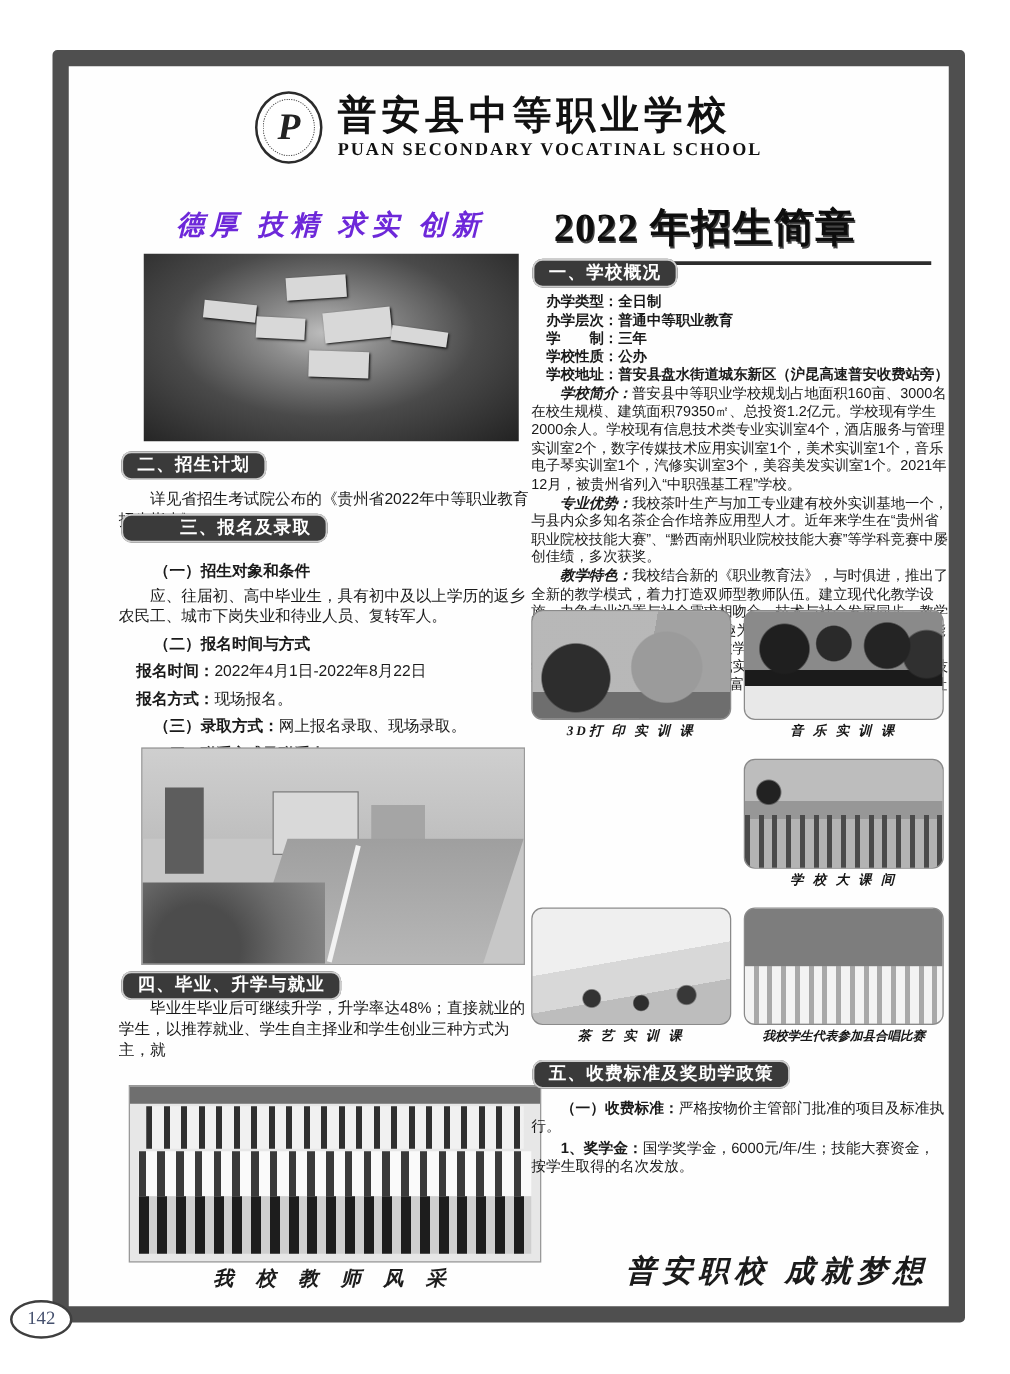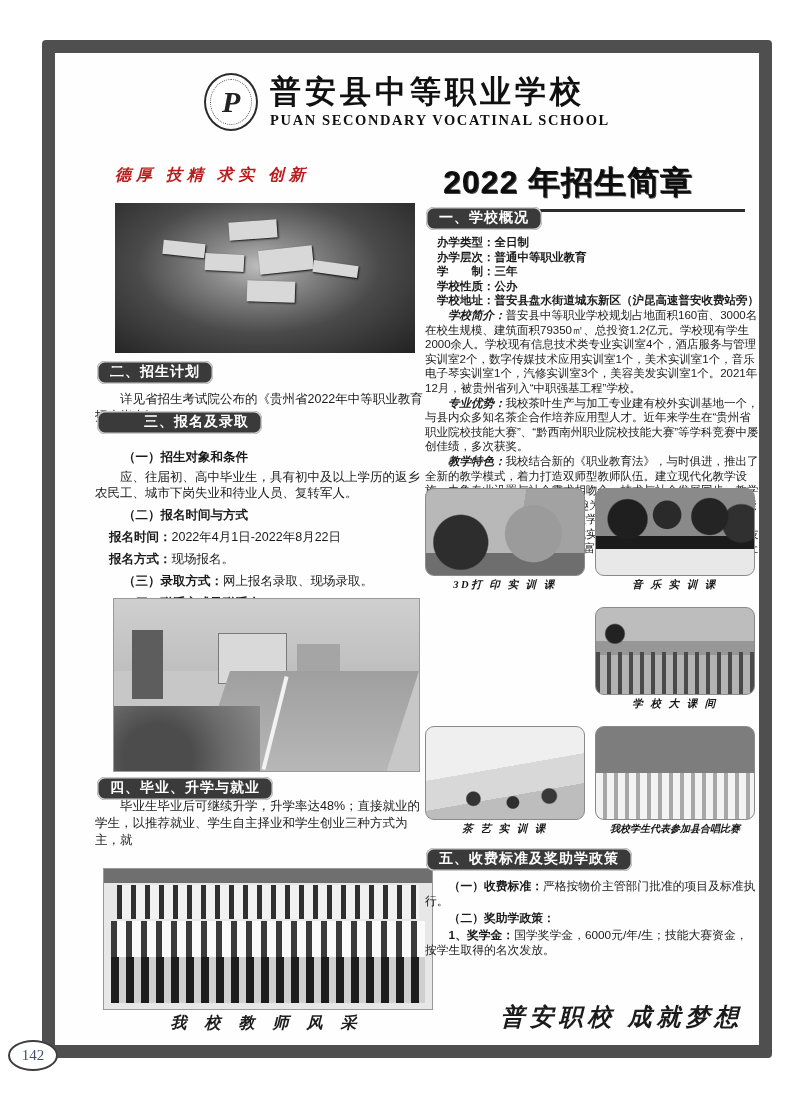--- a/index.html
+++ b/index.html
@@ -14,26 +14,26 @@
   .logo{width:50px;height:54px;border:2px solid #2b2b2b;border-radius:50%;position:relative;
         display:flex;align-items:center;justify-content:center;background:#fff;flex:0 0 auto;}
   .logo .ring{position:absolute;inset:4px;border:1px dotted #555;border-radius:50%;}
   .logo .p{font-family:"Liberation Serif",serif;font-style:italic;font-weight:bold;font-size:30px;color:#222;}
   .htxt{text-align:left;}
   .cn-title{font-family:"Liberation Serif","DejaVu Serif",serif;font-weight:900;font-size:31px;
             letter-spacing:4px;color:#111;line-height:1.1;}
   .en-title{font-family:"Liberation Serif","DejaVu Serif",serif;font-weight:bold;font-size:14.5px;
             letter-spacing:1.6px;color:#111;margin-top:3px;}
 
-  .motto{position:absolute;left:60px;top:112px;width:300px;
+  .motto{position:absolute;left:60px;top:112px;width:300px;text-align:center;
          font-family:"Liberation Serif","DejaVu Serif",serif;font-style:italic;font-weight:bold;
-         font-size:16px;letter-spacing:5px;color:#b91c1c;}
+         font-size:22px;letter-spacing:5px;color:#6d28d9;}
 
   .annual{position:absolute;left:388px;top:108px;width:312px;}
-  .annual .t{font-family:Liberation Sans, sans-serif;font-weight:900;font-size:32px;letter-spacing:1px;
+  .annual .t{font-family:Liberation Serif, serif;font-weight:900;font-size:32px;letter-spacing:1px;
              color:#0d0d0d;text-shadow:1px 1px 0 #444;}
   .annual .bar{height:3px;background:#2c2c2c;margin-top:4px;width:302px;}
 
   .badge{display:inline-block;background:#3a3a3a;color:#fff;font-weight:bold;font-size:14px;
          padding:2px 13px 3px;border-radius:8px;letter-spacing:1px;
          box-shadow:inset 0 0 0 1.5px rgba(255,255,255,.75);}
   .b1{position:absolute;left:371px;top:154px;}
   .b2{position:absolute;left:42px;top:308px;}
   .b3{position:absolute;left:42px;top:358px;padding-left:47px;}
   .b4{position:absolute;left:42px;top:724px;}
@@ -220,21 +220,20 @@
       <div class="gcap">茶 艺 实 训 课</div>
     </div>
     <div class="cell" style="left:540px;top:673px;">
       <div class="gph h94 g6"></div>
       <div class="gcap tight">我校学生代表参加县合唱比赛</div>
     </div>
 
     <div class="badge b5">五、收费标准及奖助学政策</div>
     <div class="s5">
       <p><b>（一）收费标准：</b><span>严格按物价主管部门批准的项目及标准执行。</span></p>
-      <p><b>（二）奖助学政策：</b></p>
       <p><b>1、奖学金：</b><span>国学奖学金，6000元/年/生；技能大赛资金，按学生取得的名次发放。</span></p>
     </div>
 
     <div class="closing">普安职校  成就梦想</div>
   </div>
 </div>
 
 <div class="pageno">
     <span>142</span>
   </div>

